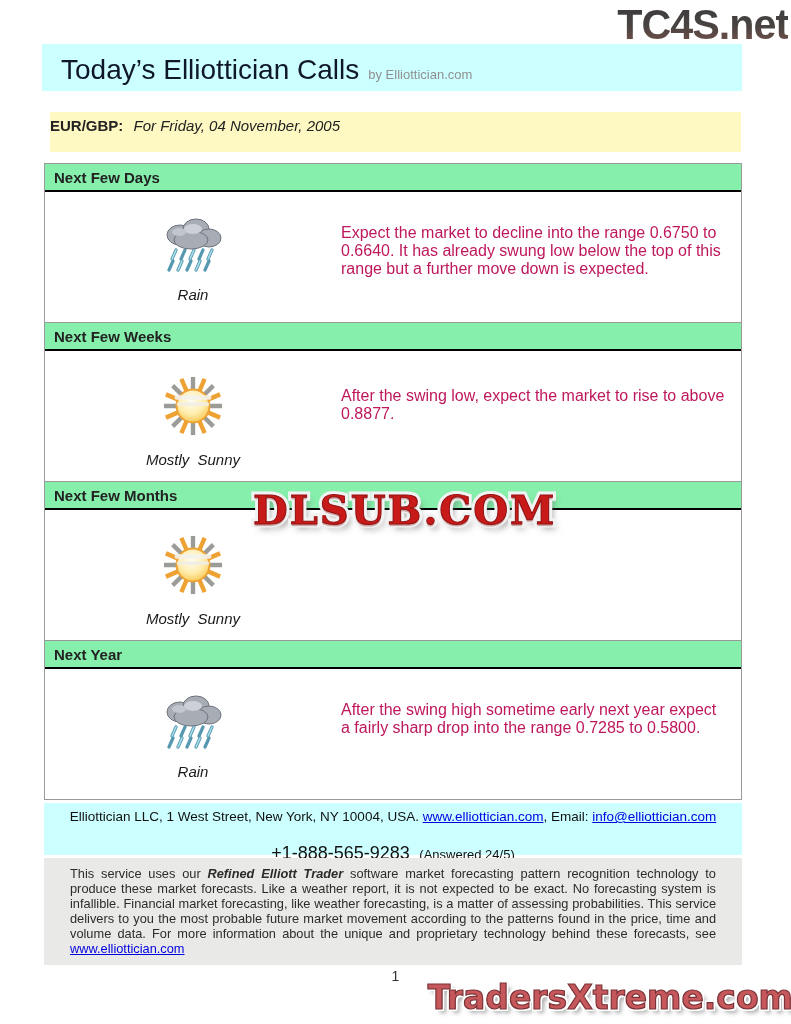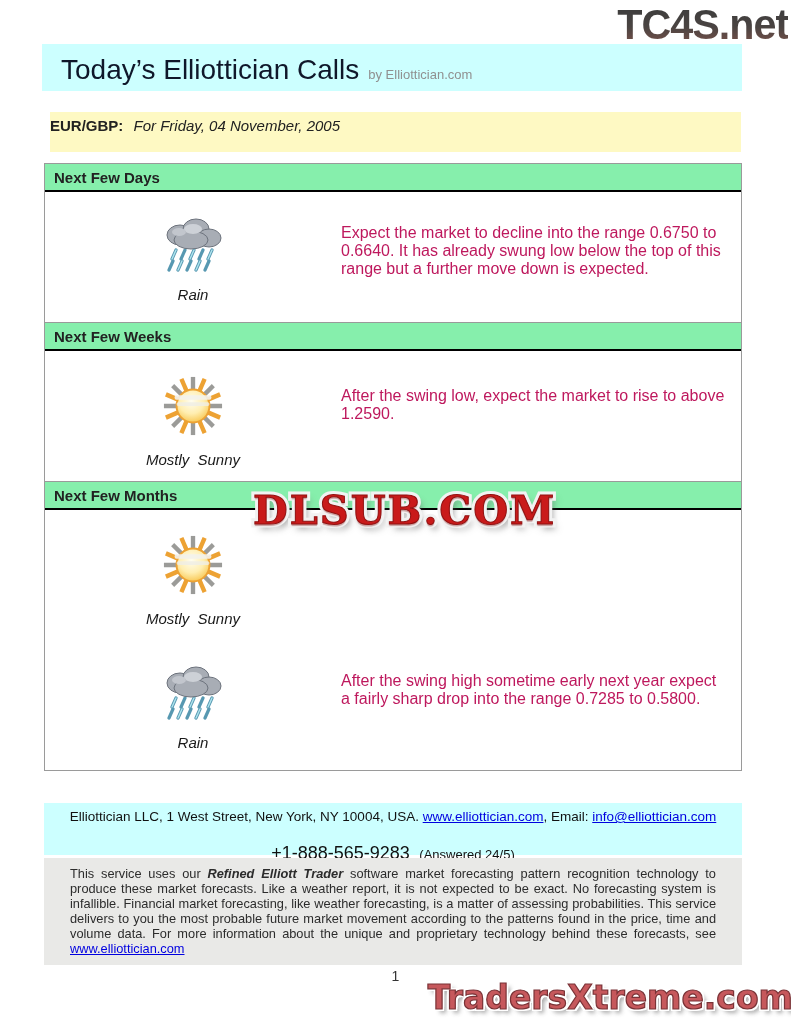--- a/index.html
+++ b/index.html
@@ -216,21 +216,21 @@
               <stop offset="55%" stop-color="#ffeeb0"></stop>
               <stop offset="100%" stop-color="#f7c348"></stop>
             </radialGradient>
           </defs>
           <circle cx="32" cy="32" r="17" fill="url(#sunGrad)" stroke="#eda233" stroke-width="2"></circle>
           <rect x="13" y="21" width="38" height="4.5" rx="2" fill="#f3f2ec" opacity="0.9"></rect>
           <rect x="15" y="28" width="34" height="4" rx="2" fill="#efeee6" opacity="0.8"></rect>
         </svg>
         <div class="caption">Mostly Sunny</div>
       </div>
-      <div class="text-cell">After the swing low, expect the market to rise to above 1.2590.</div>
+      <div class="text-cell">After the swing low, expect the market to rise to above 0.8877.</div>
     </div>
   </div>
 
   <div class="section">
     <div class="section-header">Next Few Months</div>
     <div class="section-body">
       <div class="icon-cell">
         <svg class="wicon" width="62" height="62" viewBox="0 0 64 64">
           <g stroke="#9b9b98" stroke-width="4.5">
             <line x1="32" y1="2" x2="32" y2="62"></line>
@@ -247,20 +247,21 @@
           <circle cx="32" cy="32" r="17" fill="url(#sunGrad)" stroke="#eda233" stroke-width="2"></circle>
           <rect x="13" y="21" width="38" height="4.5" rx="2" fill="#f3f2ec" opacity="0.9"></rect>
           <rect x="15" y="28" width="34" height="4" rx="2" fill="#efeee6" opacity="0.8"></rect>
         </svg>
         <div class="caption">Mostly Sunny</div>
       </div>
     </div>
   </div>
 
   <div class="section">
+    <div class="section-header">Next Year</div>
     <div class="section-body">
       <div class="icon-cell">
         <svg class="wicon" width="66" height="56" viewBox="0 0 66 56">
           <g stroke="#4f93ad" stroke-width="3.2" stroke-linecap="round" opacity="0.95">
             <line x1="16" y1="34" x2="12" y2="43"></line>
               <line x1="25" y1="34" x2="21" y2="43"></line>
             <line x1="34" y1="34" x2="30" y2="43"></line>
               <line x1="43" y1="34" x2="39" y2="43"></line>
             <line x1="52" y1="34" x2="48" y2="43"></line>
             <line x1="13" y1="45" x2="9" y2="54"></line>

